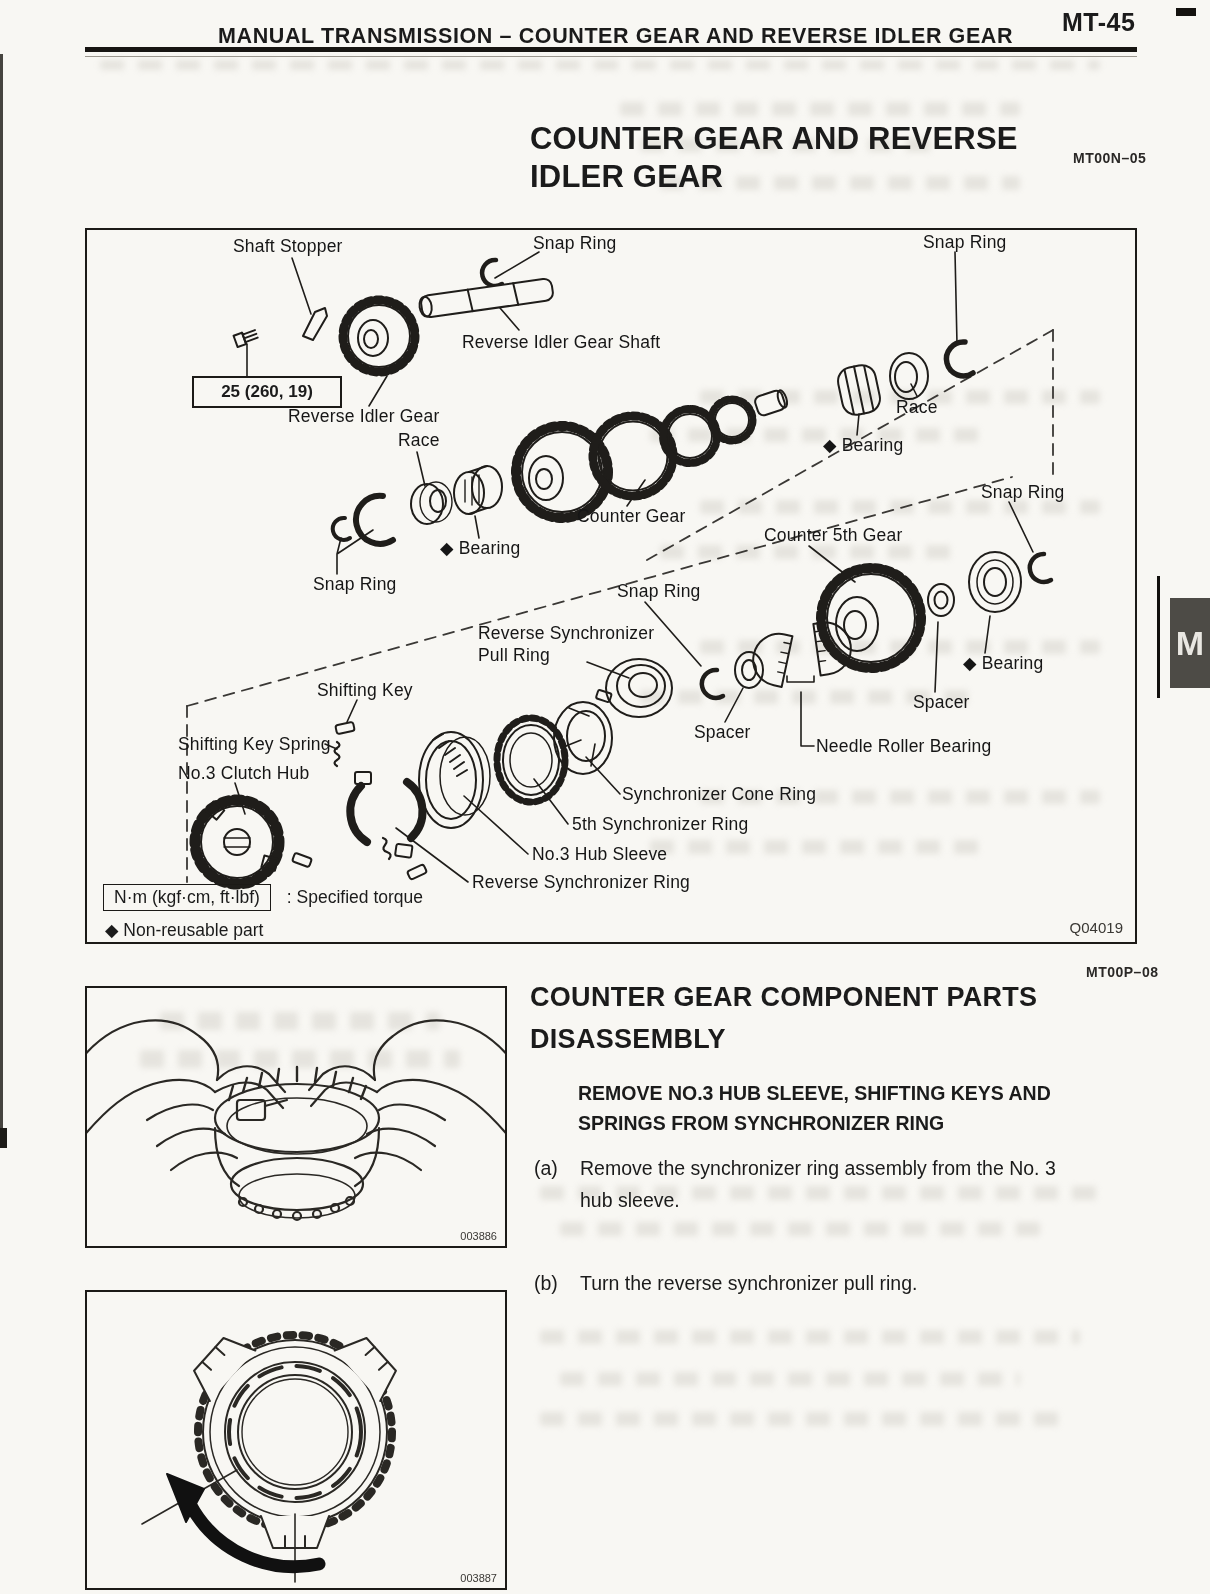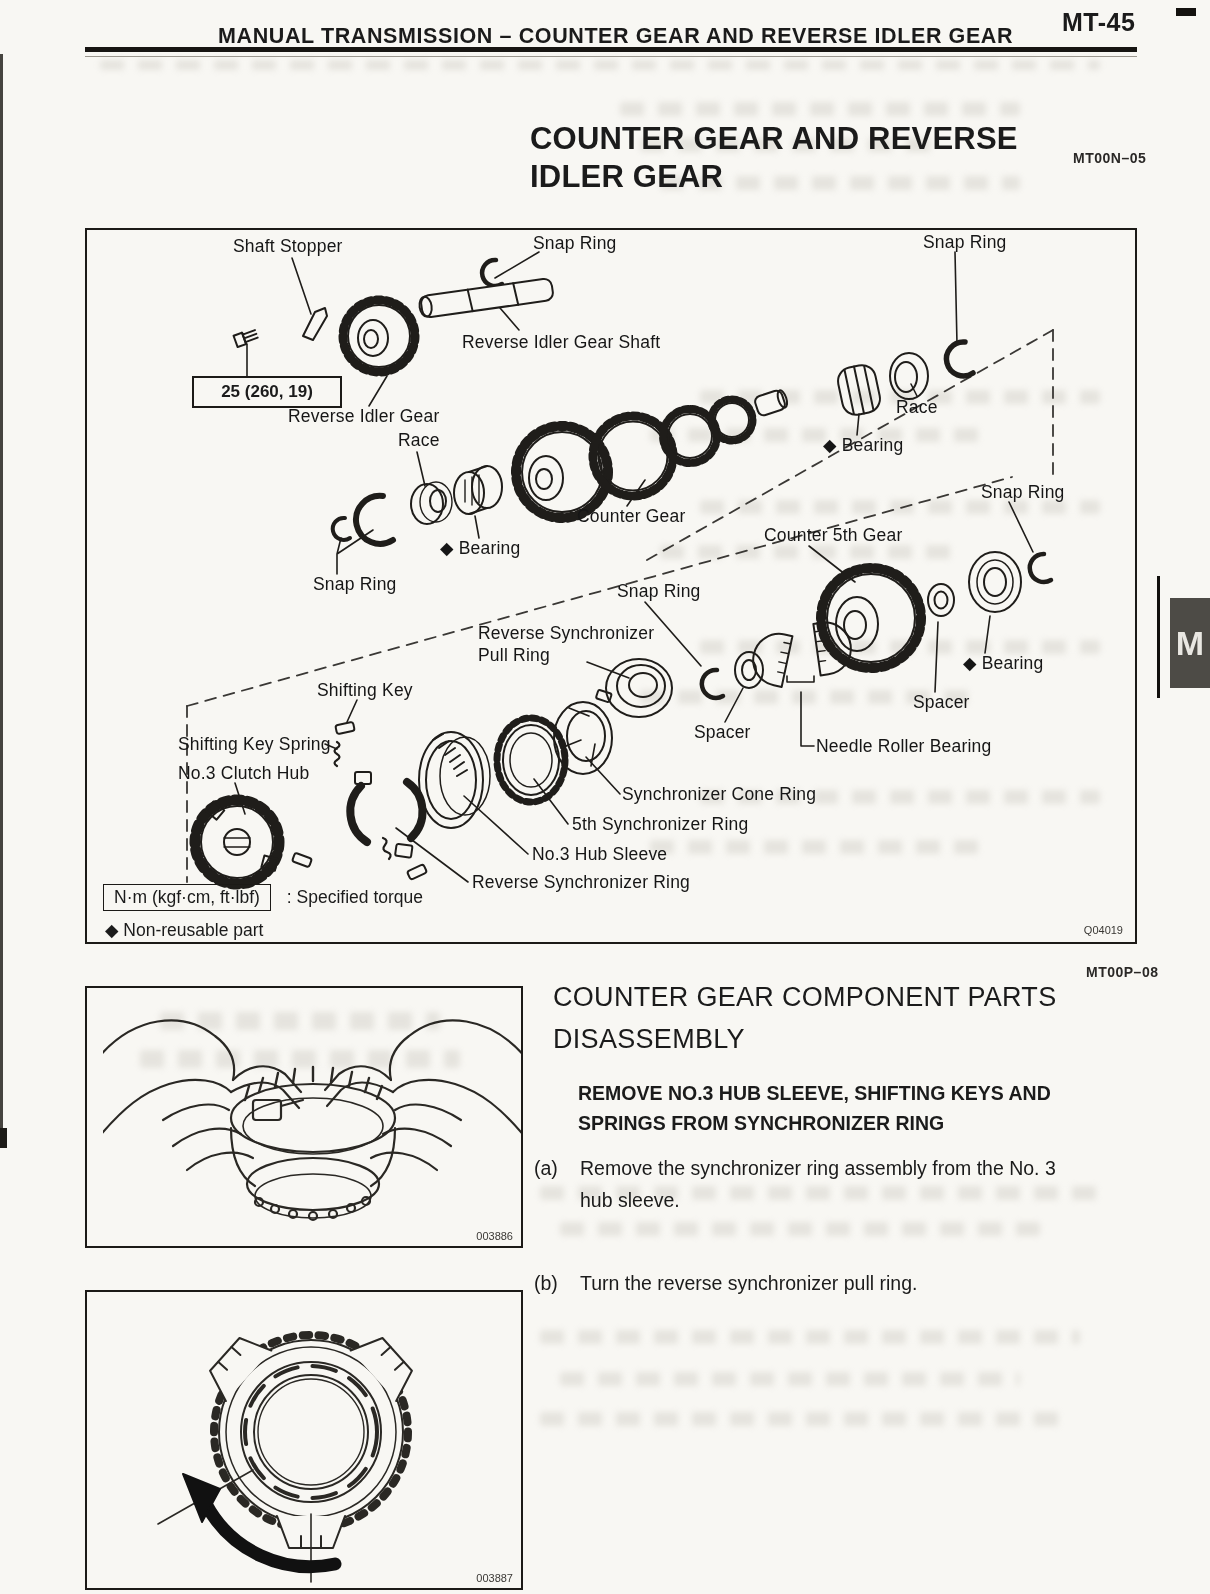--- a/index.html
+++ b/index.html
@@ -36,32 +36,32 @@
     border:2.5px solid #1c1a17; z-index:1;}
   .diagram-box svg{position:absolute; left:0; top:0; z-index:1;}
   .lbl{position:absolute; font-size:17.5px; color:#161616; white-space:nowrap; z-index:2; letter-spacing:.2px;}
   .lbl.wrap{white-space:normal; width:200px; line-height:22px;}
   .torque-box{position:absolute; left:105px; top:146px; width:146px; height:28px; border:2px solid #1c1a17;
     display:flex; align-items:center; justify-content:center; font-size:17px; font-weight:bold; z-index:2;}
   .legend-torque{position:absolute; left:16px; top:654px; z-index:2; display:flex; align-items:center;}
   .legend-torque .box{border:1.5px solid #1c1a17; padding:2px 10px; font-size:17.5px;}
   .legend-torque .txt{margin-left:16px; font-size:17.5px;}
   .legend-nonreuse{position:absolute; left:18px; top:690px; font-size:17.5px; z-index:2;}
-  .fig-code{position:absolute; right:12px; bottom:6px; font-size:11px; color:#3a3834; z-index:2;}
+  .fig-code{position:absolute; right:12px; bottom:6px; font-size:15px; color:#3a3834; z-index:2;}
   
   .disassembly{position:absolute; left:530px; top:976px; width:612px; z-index:2;}
-  .dis-title{font-size:27px; font-weight:normal; line-height:42px; letter-spacing:.3px;margin-left:23px;}
+  .dis-title{font-size:27px; font-weight:bold; line-height:42px; letter-spacing:.3px;}
   .dis-sub{margin-top:18px; margin-left:48px; font-size:19.5px; font-weight:bold; line-height:30px;}
   .step{display:flex; margin-left:4px; margin-top:14px; font-size:19.5px; line-height:32px;}
   .step .sid{width:46px; flex:0 0 46px;}
   .step .stx{width:500px;}
   .step-b{position:absolute; left:534px; top:1272px; display:flex; font-size:19.5px; z-index:2;}
   .step-b .sid{width:46px;}
   
-  .photo-box{position:absolute; left:85px; border:2.5px solid #1c1a17; z-index:1;padding-left:16px;}
+  .photo-box{position:absolute; left:85px; border:2.5px solid #1c1a17; z-index:1;}
   .photo1{top:986px; width:418px; height:258px;}
   .photo2{top:1290px; width:418px; height:296px;}
   .photo-code{position:absolute; right:8px; bottom:4px; font-size:11px; color:#3a3834; z-index:2;}
 </style>
 </head>
 <body>
 
 <div class="page">
 
   <div class="bleed" style="left:100px;top:60px;width:1000px;height:10px;"></div>

